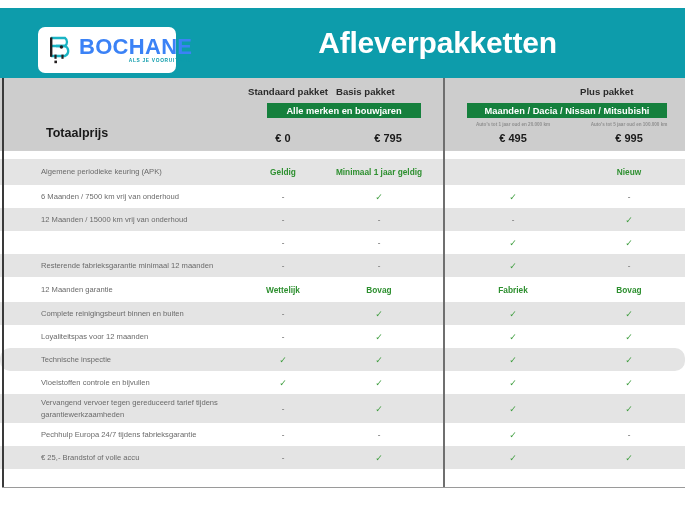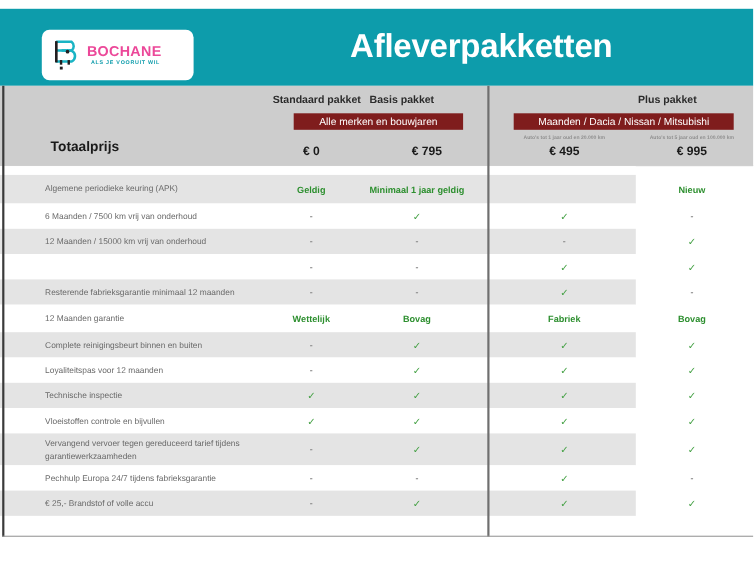--- a/index.html
+++ b/index.html
@@ -42,24 +42,24 @@
     margin-right: 5px;
   }
   .logo-text-wrap {
     display: flex;
     flex-direction: column;
     align-items: flex-end;
     justify-content: center;
     line-height: 1;
   }
   .logo-word {
-    font-size: 13px;
+    font-size: 22px;
     font-weight: bold;
     letter-spacing: 0.3px;
-    color: #ec4899;
+    color: #3b82f6;
     font-family: "Liberation Sans", sans-serif;
   }
   .logo-tag {
     font-size: 3.6px;
     font-weight: bold;
     letter-spacing: 0.5px;
     color: #0d9cab;
     margin-top: 2.5px;
     margin-right: 1px;
     transform: scale(1.35);
@@ -87,24 +87,24 @@
   .ch-name {
     position: absolute;
     top: 8px;
     font-size: 9.6px;
     font-weight: bold;
     color: #2b2b2b;
     white-space: nowrap;
   }
   .ch-bar {
     position: absolute;
-    background: #7f1d1d;
+    background: #15803d;
     color: #ffffff;
     font-size: 9.3px;
-    font-weight: normal;
+    font-weight: bold;
     display: flex;
     align-items: center;
     justify-content: center;
     height: 15px;
     white-space: nowrap;
   }
   .ch-sub {
     position: absolute;
     font-size: 4.6px;
     font-weight: bold;
@@ -130,21 +130,21 @@
   }
 
   
   .tbl {
     position: absolute;
     left: 0; top: 151px;
     width: 685px;
   }
   .row {
     position: relative;
-    width: 578px;
+    width: 685px;
     background: #ffffff;
   }
   .row.alt { background: #e4e4e4; }
   .row.spacer { background: #ffffff; }
   .feat {
     position: absolute;
     left: 41px;
     top: 0;
     width: 215px;
     height: 100%;
@@ -297,21 +297,21 @@
         <div class="cell c3 check">✓</div>
         <div class="cell c4 check">✓</div>
       </div>
       <div class="row" style="height: 23px;">
         <div class="feat">Loyaliteitspas voor 12 maanden</div>
         <div class="cell c1 dash">-</div>
         <div class="cell c2 check">✓</div>
         <div class="cell c3 check">✓</div>
         <div class="cell c4 check">✓</div>
       </div>
-      <div class="row alt" style="height: 23px;">
+      <div class="row alt" style="height: 23px; border-radius: 10px;">
         <div class="feat">Technische inspectie</div>
         <div class="cell c1 check">✓</div>
         <div class="cell c2 check">✓</div>
         <div class="cell c3 check">✓</div>
         <div class="cell c4 check">✓</div>
       </div>
       <div class="row" style="height: 23px;">
         <div class="feat">Vloeistoffen controle en bijvullen</div>
         <div class="cell c1 check">✓</div>
         <div class="cell c2 check">✓</div>

